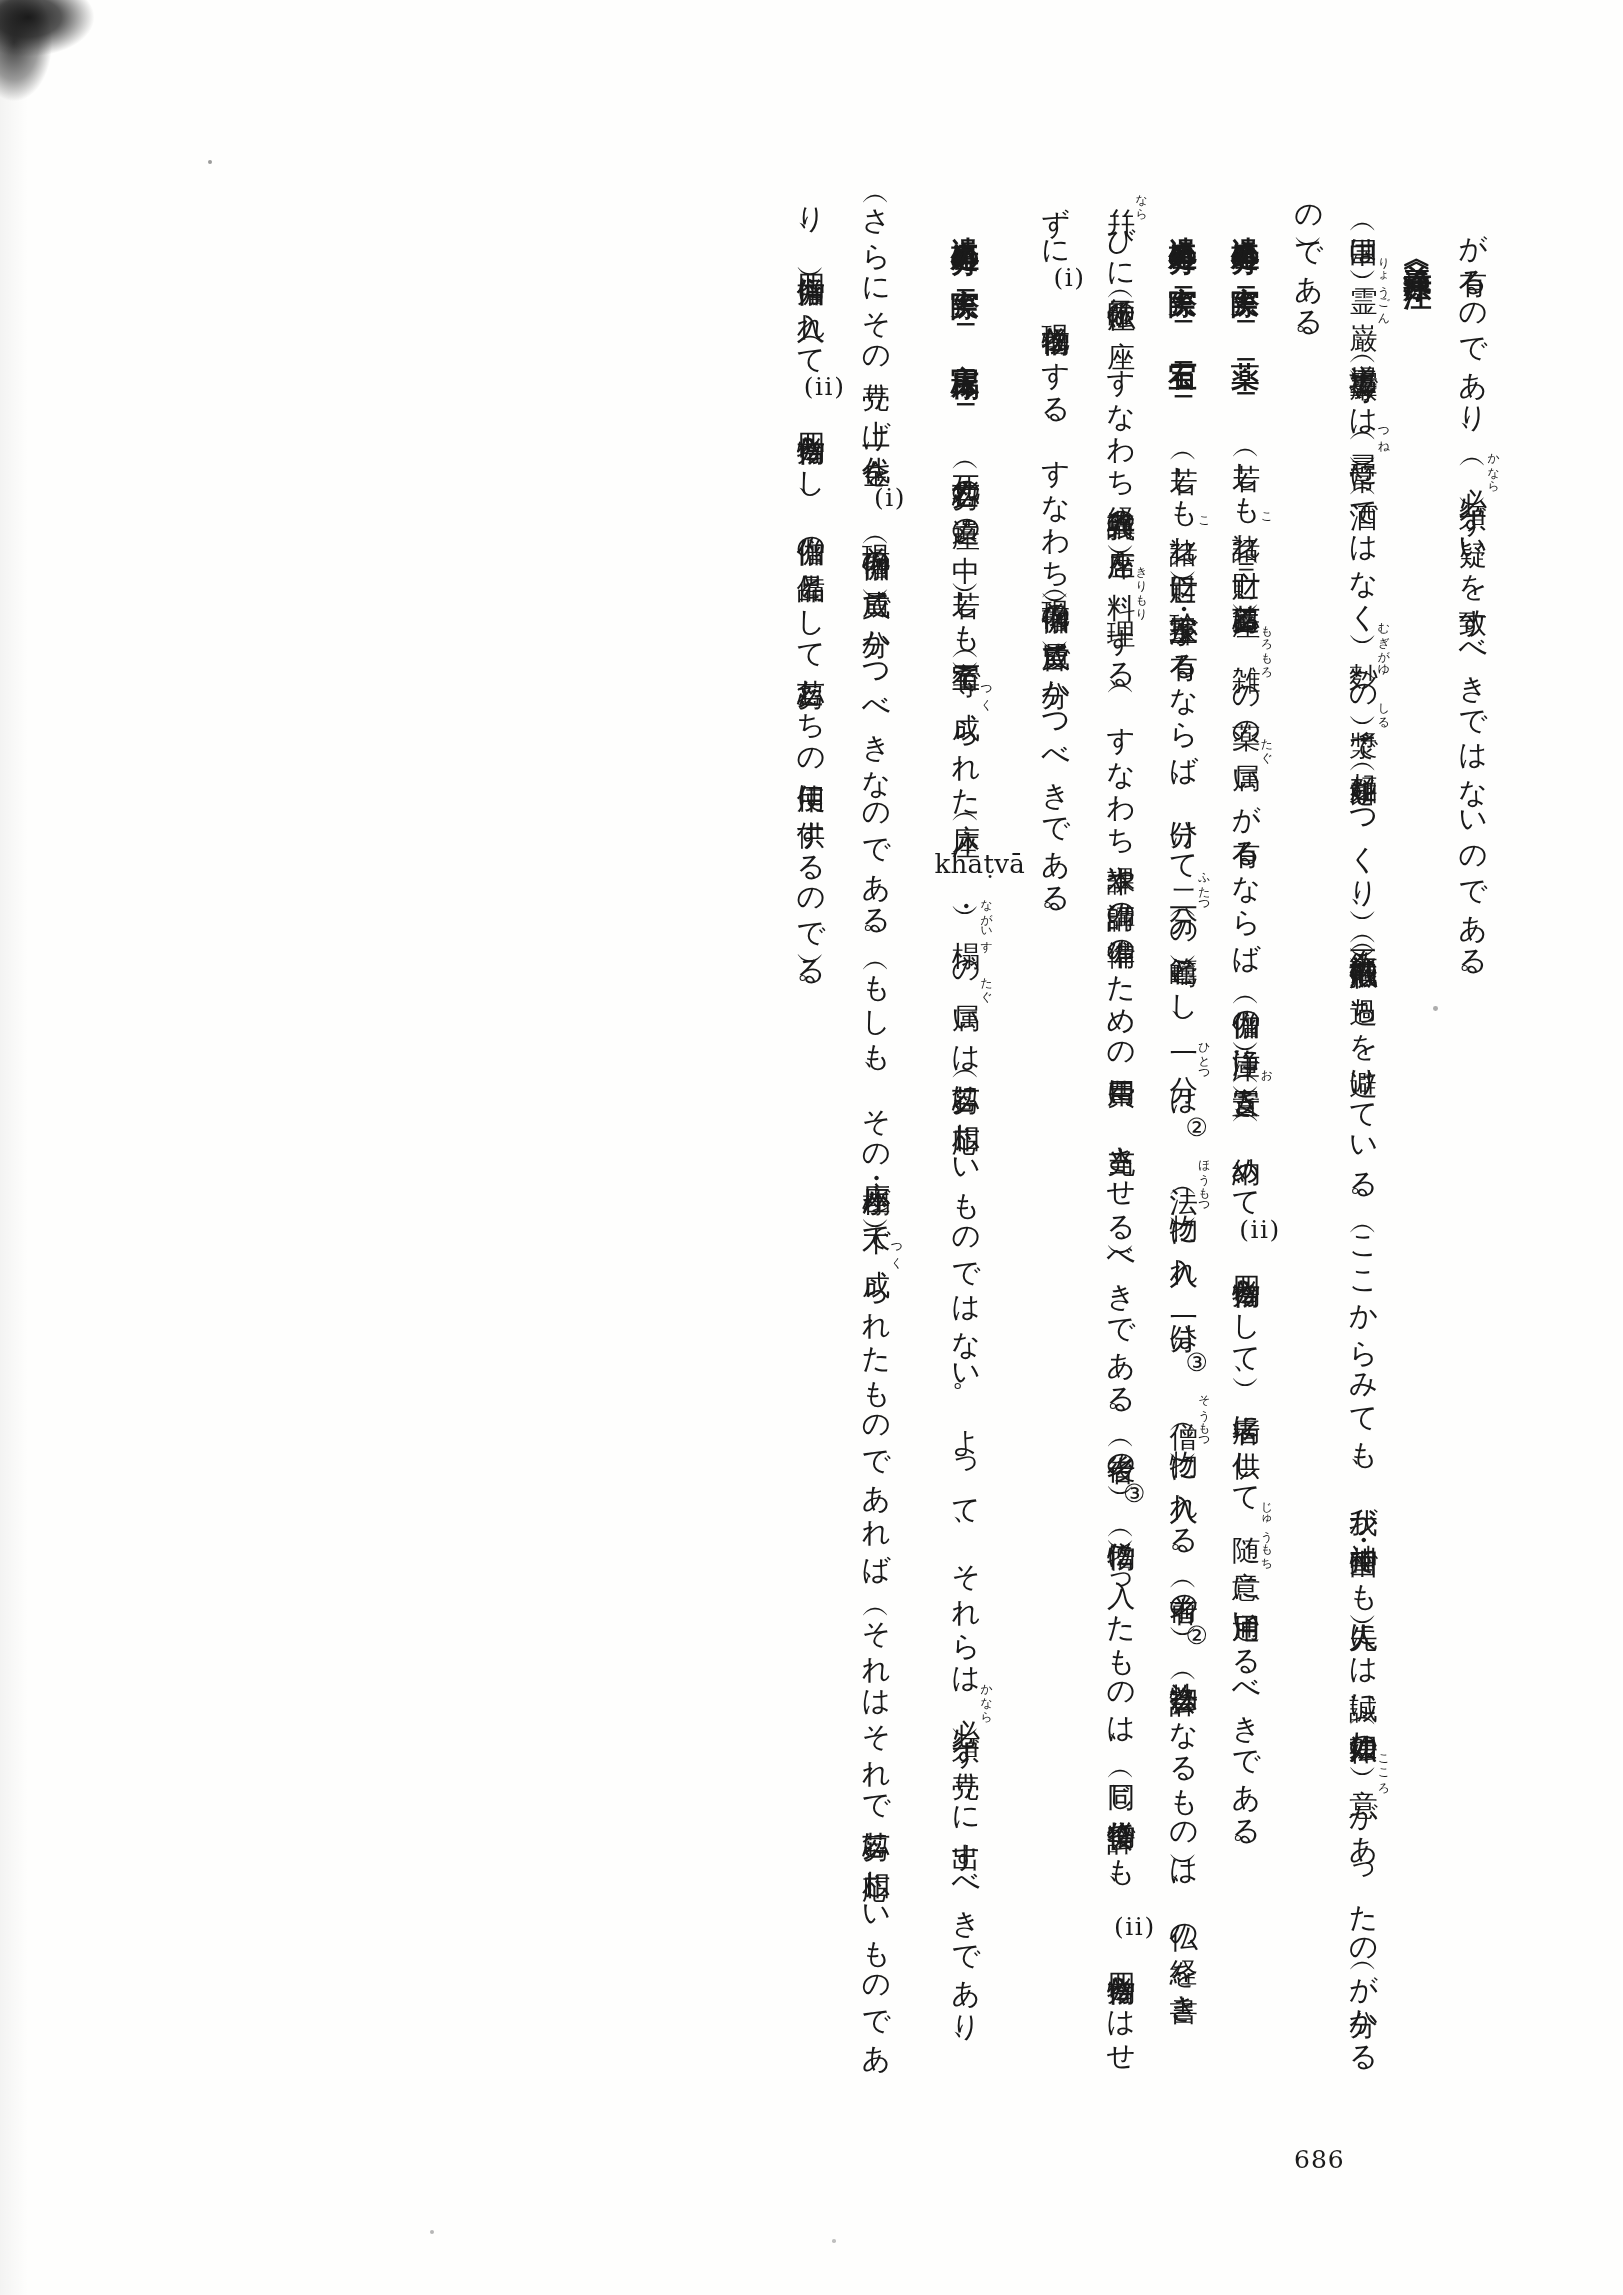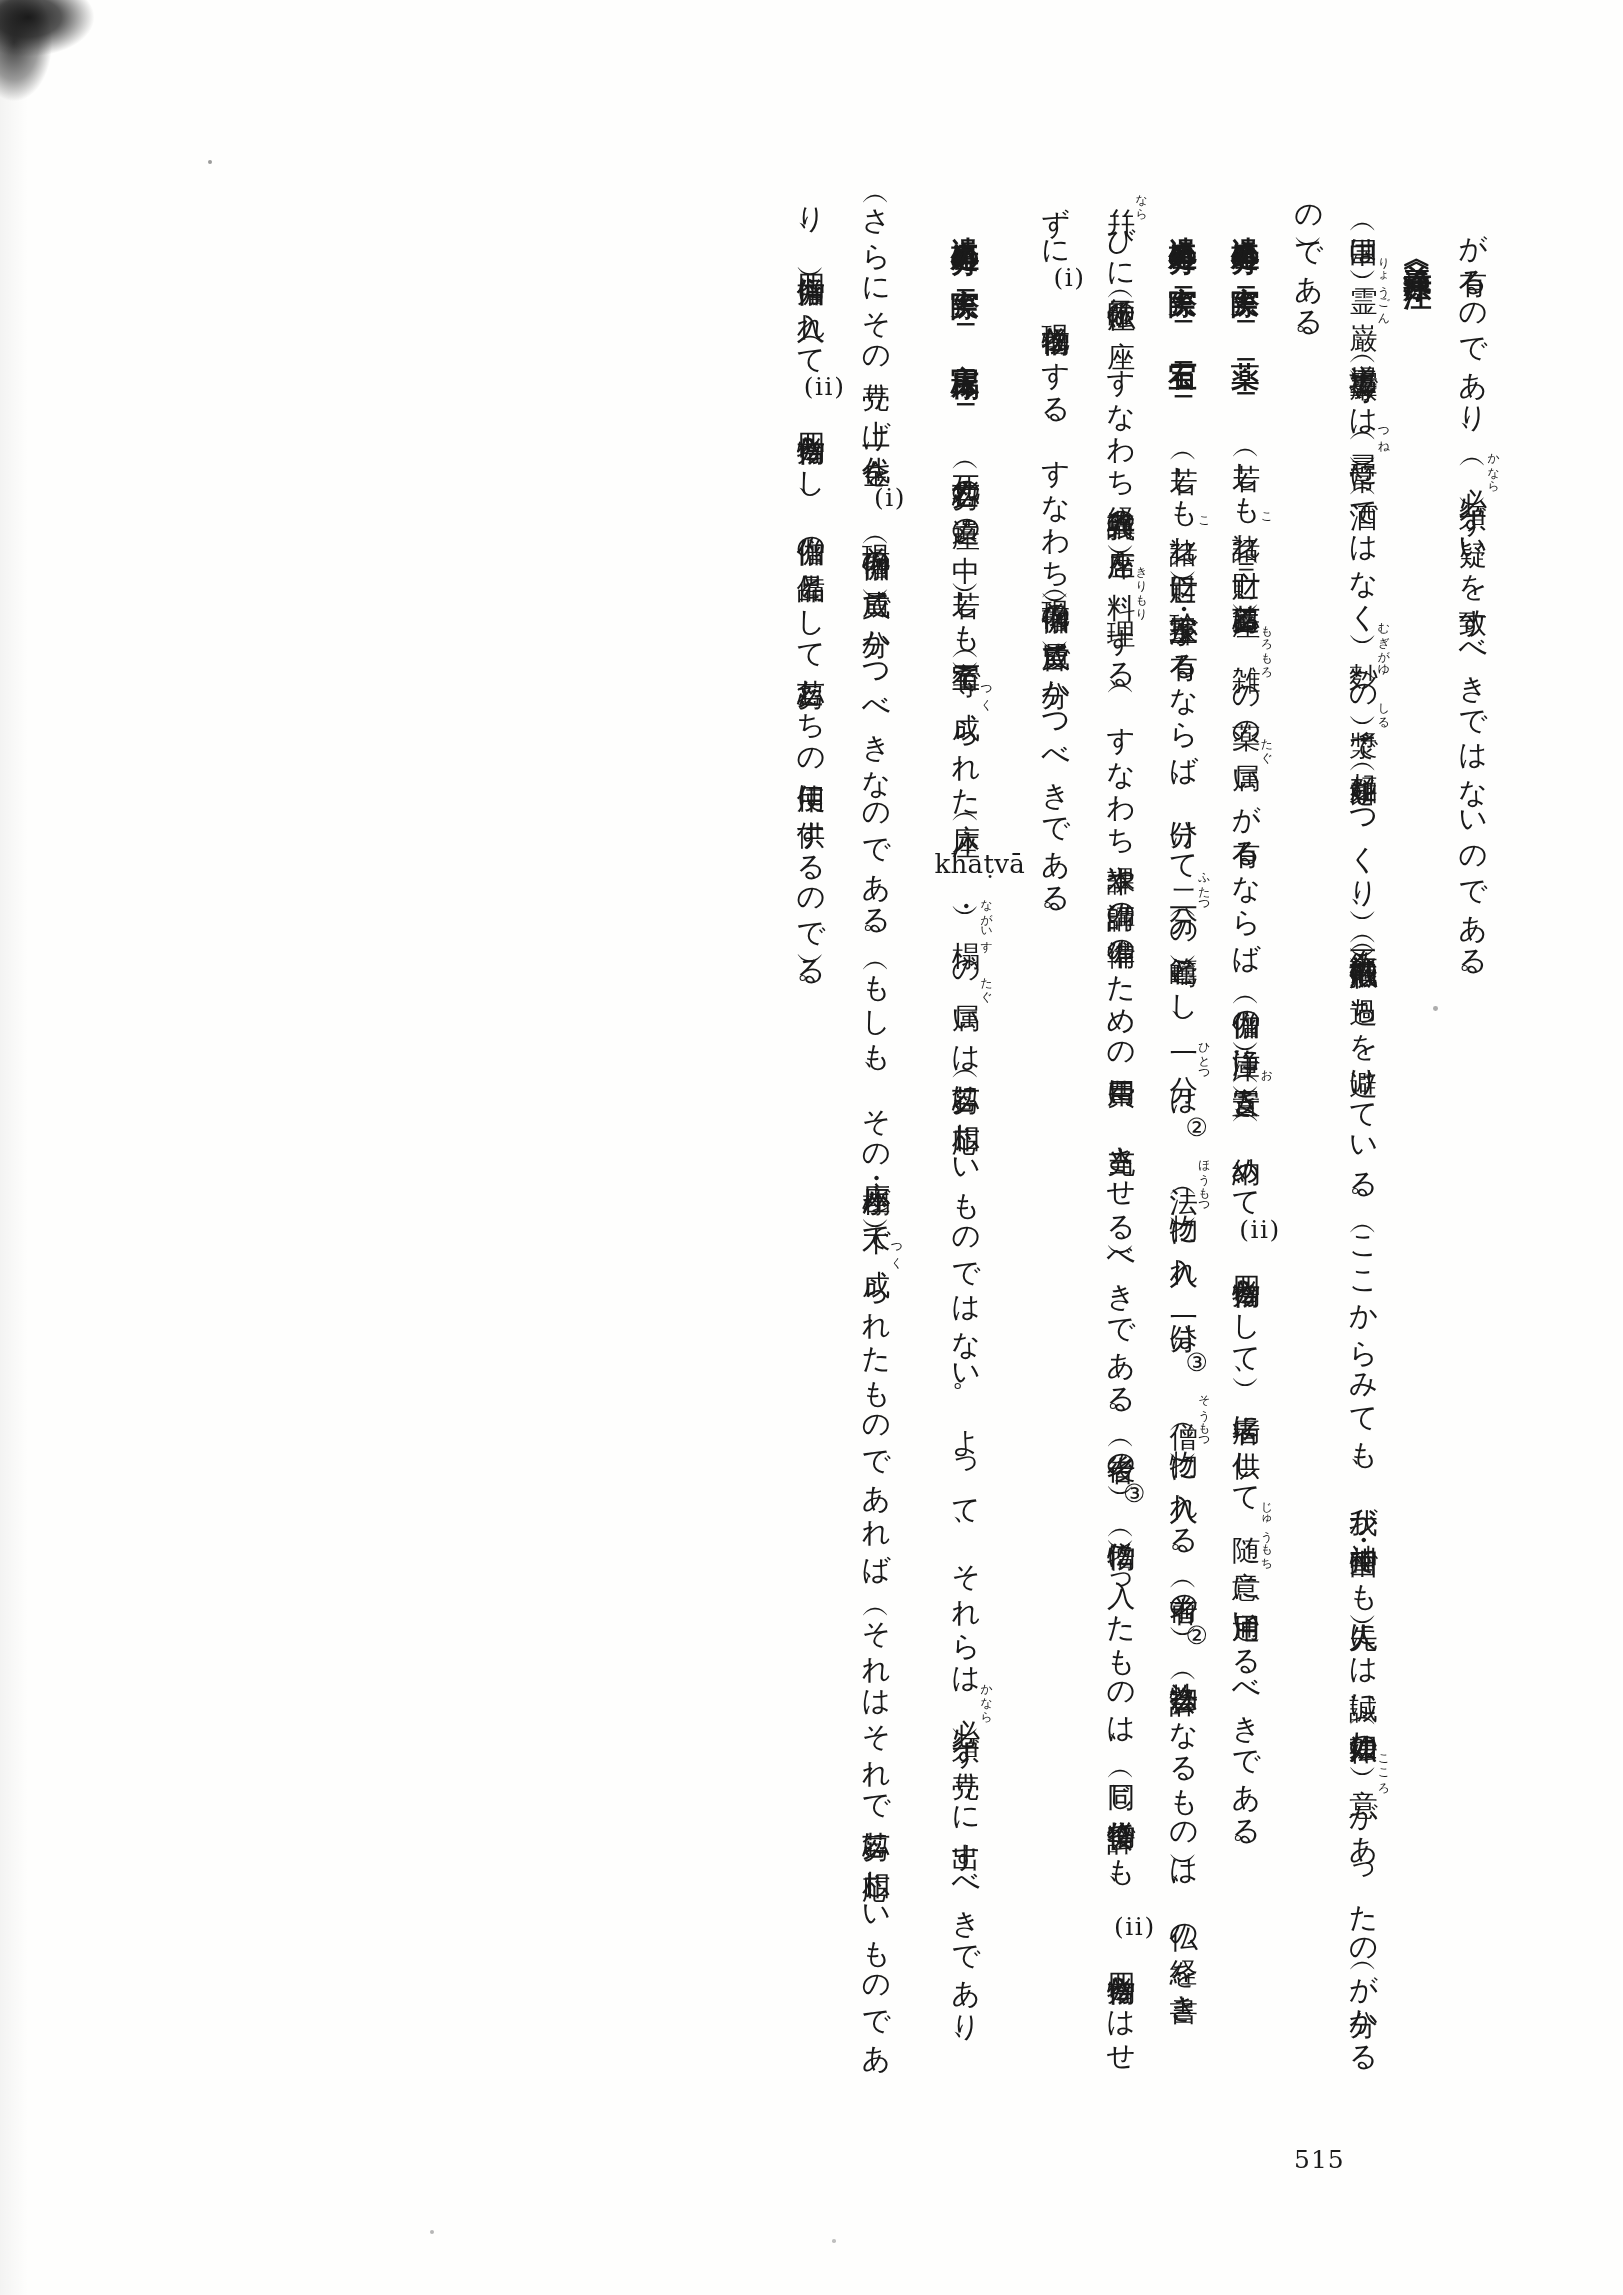--- a/index.html
+++ b/index.html
@@ -139,15 +139,15 @@
     <p class="para indent1">（中国は）<ruby>霊巌<rt>りょうごん</rt></ruby>　道場（霊巌寺）では（<ruby>尋<rt>つね</rt></ruby>）常に（酒ではなく）<ruby>麨<rt>むぎがゆ</rt></ruby>（の）<ruby>漿<rt>しる</rt></ruby>で起麺（餅をつくり）、（不飲）酒（戒抵触）の過ちを避けている。（ここからみても、我が神州・中国でも）先人には誠に（如法如律の）<ruby>意<rt>こころ</rt></ruby>があったの（が分かるの）である。</p>
 
     <p class="para indent1"><span class="heading">遺産処分の実際<span class="dash">──</span>薬<span class="dash">──</span></span>　（若しも<ruby>諸<rt>こ</rt></ruby>れ（亡財＝苾芻遺産）に<ruby>雑<rt>もろもろ</rt></ruby>の薬の<ruby>属<rt>たぐ</rt></ruby>いが有るならば、（僧伽の）浄庫に安（<ruby>置<rt>お</rt></ruby>）き（、納めて<span class="num">(ii)</span>四方僧物として）、病者に供して<ruby>随<rt>じゅう</rt></ruby><ruby>意<rt>もち</rt></ruby>に通用いるべきである。</p>
 
     <p class="para indent1"><span class="heading">遺産処分の実際<span class="dash">──</span>宝石<span class="dash">──</span></span>　（若しも<ruby>諸<rt>こ</rt></ruby>れ（亡財）に珍宝・珠玉が有るならば、分けて二<ruby>分<rt>ふたつ</rt></ruby>（の範疇）とし、一<ruby>分<rt>ひとつ</rt></ruby>は<span class="num">②</span><ruby>法<rt>ほう</rt></ruby>（<ruby>物<rt>もつ</rt></ruby>）に入れ、一分は<span class="num">③</span><ruby>僧<rt>そう</rt></ruby>（<ruby>物<rt>もつ</rt></ruby>）に入れる。（前者の）<span class="num">②</span>法物（会計となるもの）は、仏の経を書き、<ruby>幷<rt>なら</rt></ruby>びに師子座（仏の座、すなわち経典講義の座席）を<ruby>料理<rt>きりもり</rt></ruby>する（、すなわち課本や講師の準備のための費用に、充当させる）べきである。（後者の）<span class="num">③</span>僧（物）に入ったものは、（同じ僧物会計でも、<span class="num">(ii)</span>四方僧物とはせずに<span class="num">(i)</span>現前僧物とする、すなわち）現前（僧伽の成員皆）で分かつべきである。</p>
 
     <p class="para indent1"><span class="heading">遺産処分の実際<span class="dash">──</span>宝床榻<span class="dash">──</span></span>　（死亡苾芻の遺産の中、）若しも宝（石）等で<ruby>成<rt>つく</rt></ruby>られた床（座　<span class="lat">khaṭvā</span>）・<ruby>榻<rt>ながいす</rt></ruby>の<ruby>属<rt>たぐ</rt></ruby>いは（苾芻に相応しいものではない。よって、それらは<ruby>必<rt>かなら</rt></ruby>）須ず売りに出すべきであり、（さらにその売り上げ代金を<span class="num">(i)</span>現前（僧伽の成員）で分かつべきなのである。（もしも、その床座・榻が）木で<ruby>成<rt>つく</rt></ruby>られたものであれば、（それはそれで苾芻に相応しいものであり、）四方僧伽に入れ（て<span class="num">(ii)</span>四方僧物とし、僧伽の備品として苾芻たちの使用に供するので）る。</p>
 
   </div>
 
-  <div id="page-number">515</div>
+  <div id="page-number">686</div>
 </div>
 
 
 </body></html>

